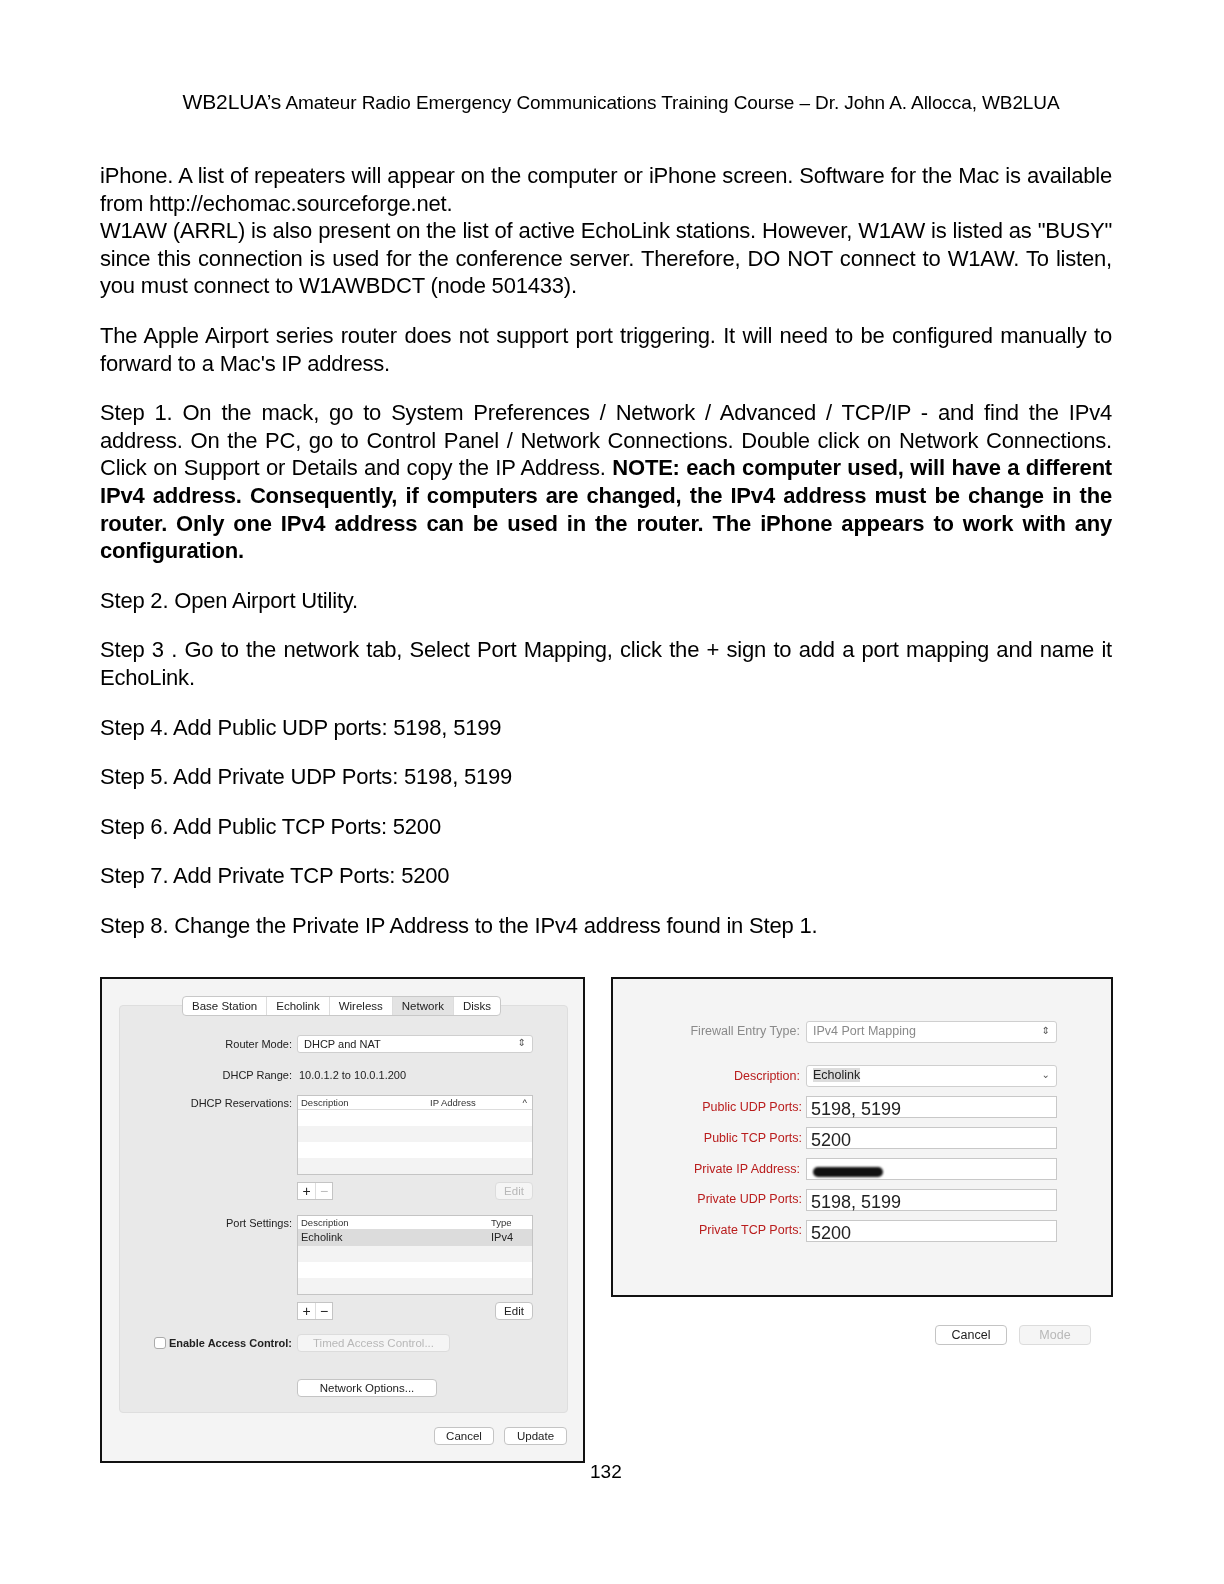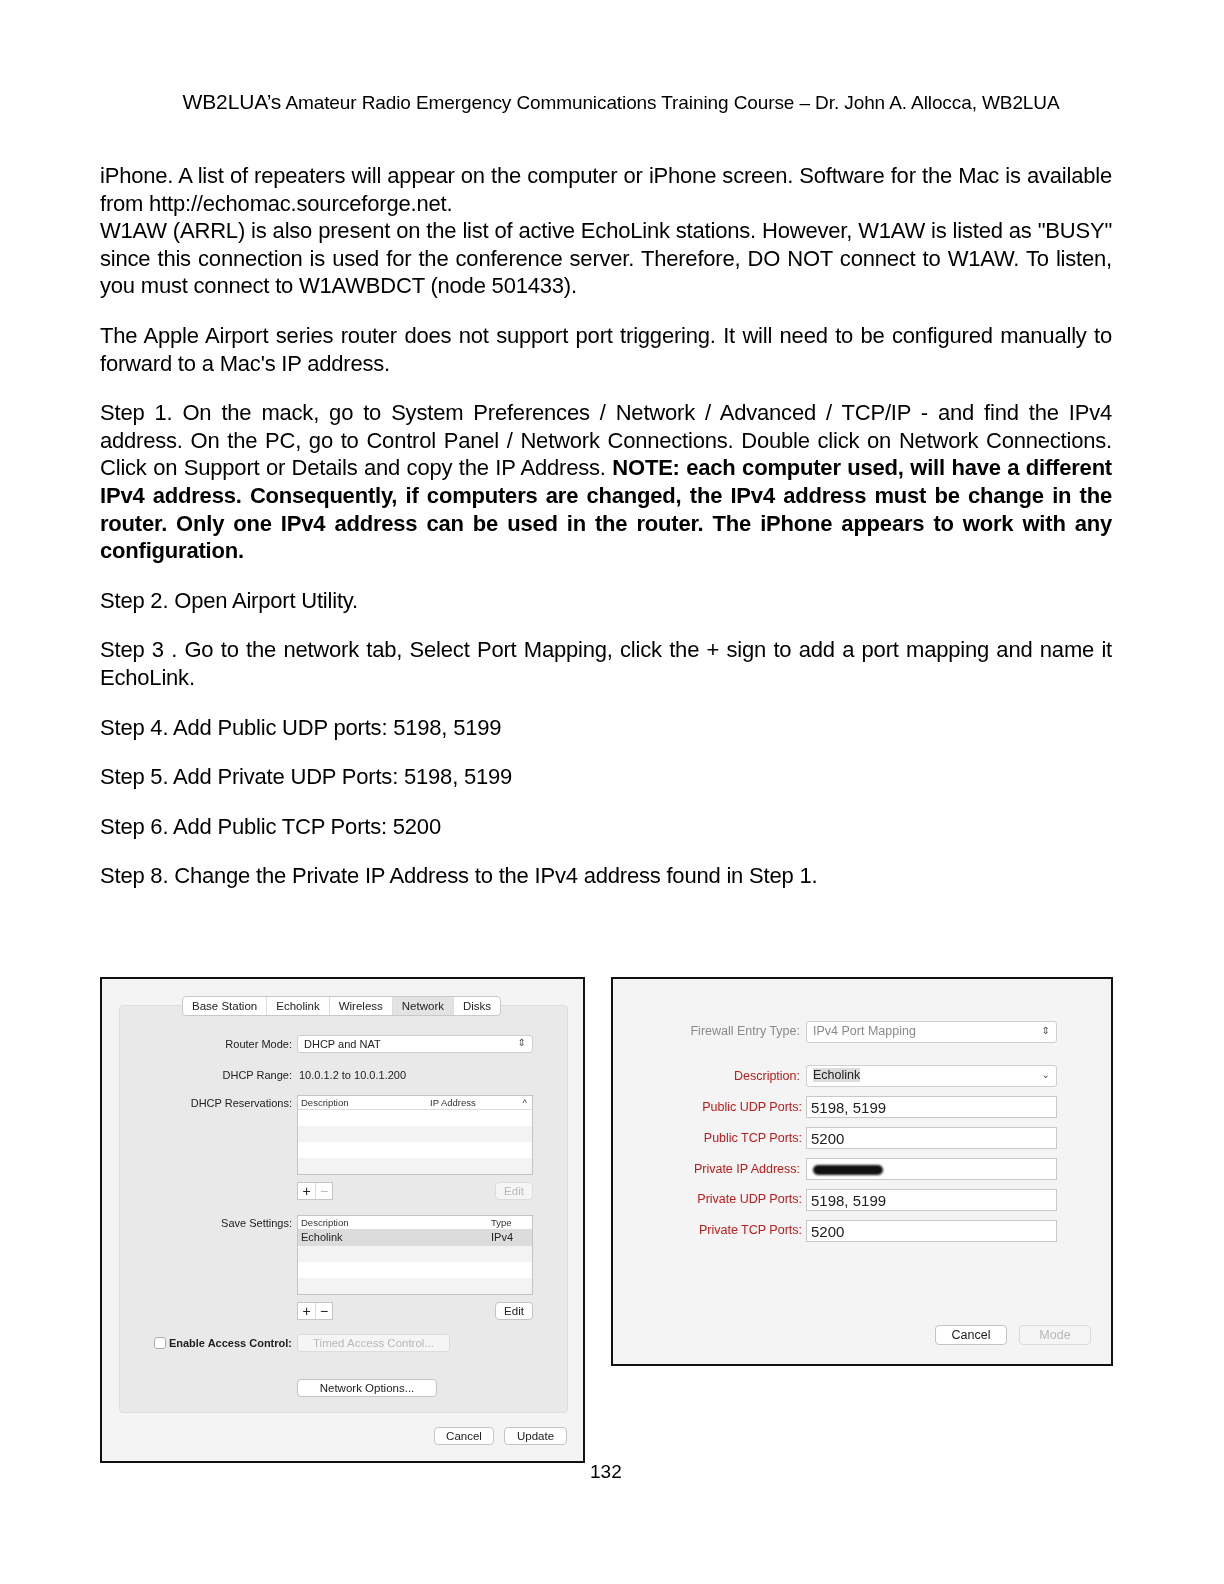--- a/index.html
+++ b/index.html
@@ -21,21 +21,21 @@
     .body-text p.tight { margin-bottom: 0; }
     .body-text b { font-weight: bold; }
     .body-text .nojust { text-align: left; }
 
     
     .shot {
       position: absolute; border: 2px solid #111; background: #f4f4f4;
       font-family: "Liberation Sans", sans-serif; color: #222;
     }
     .shot-left { left: 100px; top: 977px; width: 485px; height: 486px; }
-    .shot-right { left: 611px; top: 977px; width: 502px; height: 389px; }
+    .shot-right { left: 611px; top: 977px; width: 502px; height: 320px; }
 
     .inner-panel {
       position: absolute; left: 17px; top: 26px; width: 449px; height: 408px;
       background: #e9e9e9; border-radius: 4px; border: 1px solid #dedede;
     }
     .tabs {
       position: absolute; left: 80px; top: 17px; height: 20px; display: flex;
       background: #fff; border: 1px solid #c8c8c8; border-radius: 4px; overflow: hidden;
       font-size: 11.5px;
     }
@@ -77,21 +77,21 @@
       font-size: 11.5px; text-align: center; line-height: 16px; color: #222;
     }
     .btn.disabled { color: #b8b8b8; background: #f5f5f5; border-color: #dcdcdc; }
 
     .checkbox {
       position: absolute; width: 12px; height: 12px; border: 1px solid #aaa; border-radius: 3px; background: #fff;
     }
 
     .field {
       position: absolute; background: #fff; border: 1px solid #c8c8c8;
-      font-size: 15px; padding: 2px 4px; color: #222; height: 22px;
+      font-size: 18px; padding: 2px 4px; color: #222; height: 22px;
     }
     .rlbl { position: absolute; font-size: 12.5px; text-align: right; color: #b91c1c; width: 185px; }
     .rlbl.dim { color: #8a8a8a; }
     .redacted {
       display: inline-block; width: 70px; height: 10px; background: #111; border-radius: 6px;
       filter: blur(1px); margin-top: 3px; margin-left: 2px;
     }
 
     .pagenum { position: absolute; left: 590px; top: 1461px; font-size: 19px; }
   </style>
@@ -109,20 +109,21 @@
   <p>The Apple Airport series router does not support port triggering. It will need to be configured manually to forward to a Mac's IP address.</p>
   <p>
     <span>Step 1. On the mack, go to System Preferences / Network / Advanced / TCP/IP - and find the IPv4 address. On the PC, go to Control Panel / Network Connections. Double click on Network Connections. Click on Support or Details and copy the IP Address.</span>
     <b>NOTE: each computer used, will have a different IPv4 address. Consequently, if computers are changed, the IPv4 address must be change in the router. Only one IPv4 address can be used in the router. The iPhone appears to  work with any configuration.</b>
   </p>
   <p>Step 2. Open Airport Utility.</p>
   <p>Step 3 . Go to the network tab, Select Port Mapping, click the + sign to add a port mapping and name it EchoLink.</p>
   <p class="nojust">Step 4. Add Public UDP ports: 5198, 5199</p>
   <p class="nojust">Step 5. Add Private UDP Ports: 5198, 5199</p>
   <p class="nojust">Step 6. Add Public TCP Ports: 5200</p>
+  <p class="nojust">Step 7. Add Private TCP Ports: 5200</p>
   <p class="nojust">Step 8. Change the Private IP Address to the IPv4 address found in Step 1.</p>
 </div>
 
 <div class="shot shot-left">
   <div class="inner-panel"></div>
 
   <div class="tabs">
     <div class="tab">Base Station</div>
     <div class="tab">Echolink</div>
     <div class="tab">Wireless</div>
@@ -150,21 +151,21 @@
     <div class="row alt"></div>
     <div class="row"></div>
     <div class="row alt"></div>
   </div>
   <div class="pm" style="left:195px; top:203px;">
     <span>+</span>
     <span class="disabled">−</span>
   </div>
   <div class="btn disabled" style="left:393px; top:203px; width:38px; height:18px;">Edit</div>
 
-  <div class="lbl" style="left:40px; top:238px; width:150px;">Save Settings:</div>
+  <div class="lbl" style="left:40px; top:238px; width:150px;">Port Settings:</div>
   <div class="table" style="left:195px; top:236px; width:236px; height:80px;">
     <div class="thead">
       <span style="left:3px;">Description</span>
       <span style="left:193px;">Type</span>
     </div>
     <div class="row sel">
       <span style="left:3px;">Echolink</span>
       <span style="left:193px;">IPv4</span>
     </div>
     <div class="row alt"></div>

